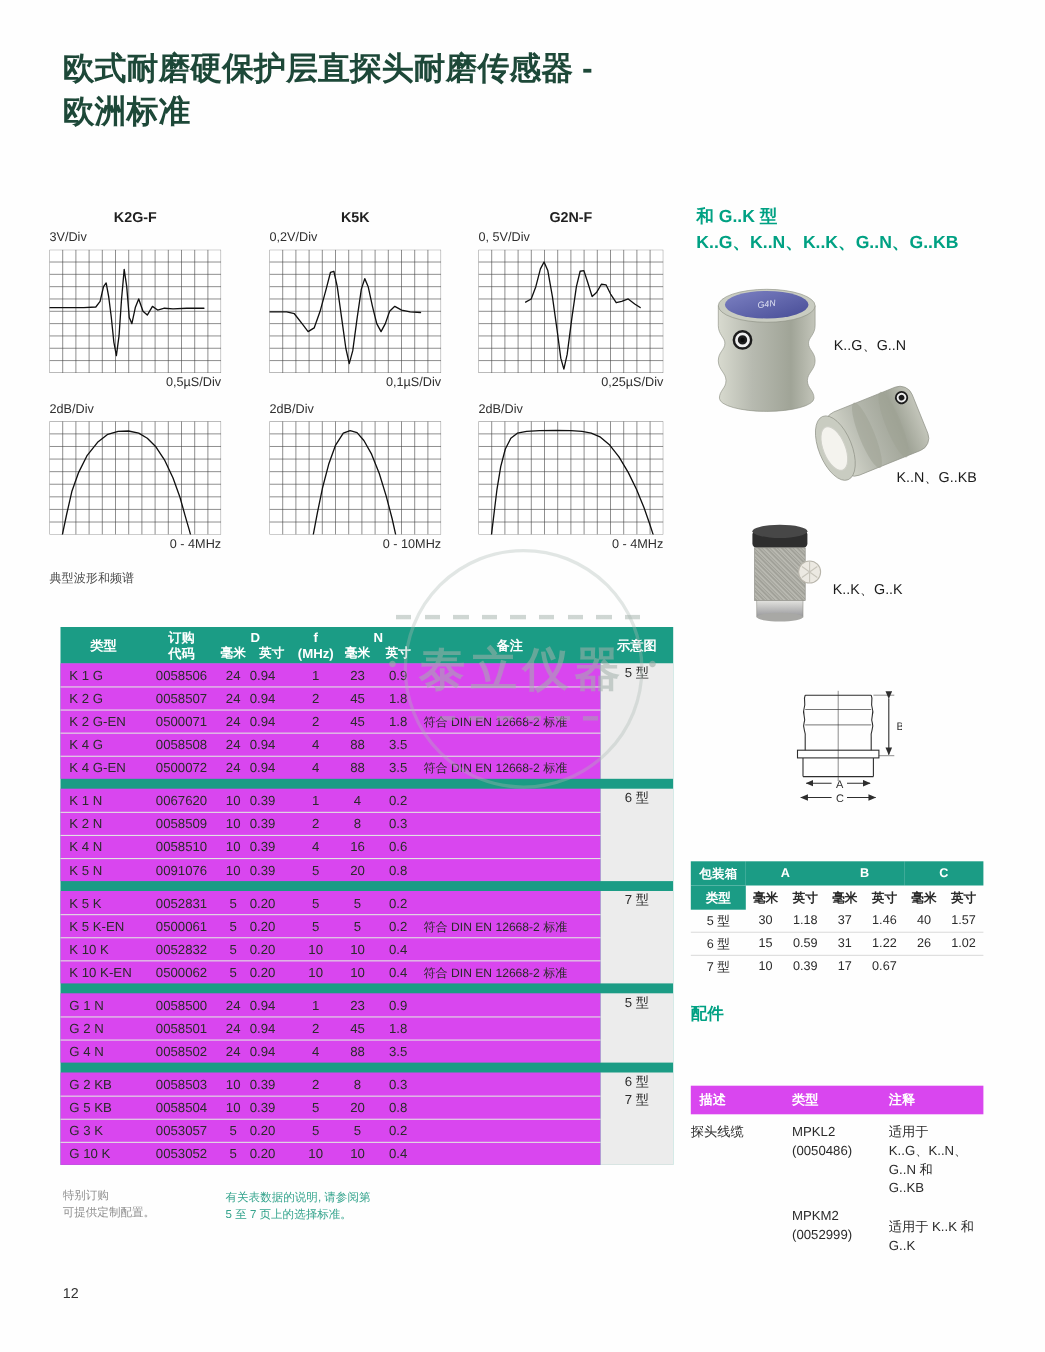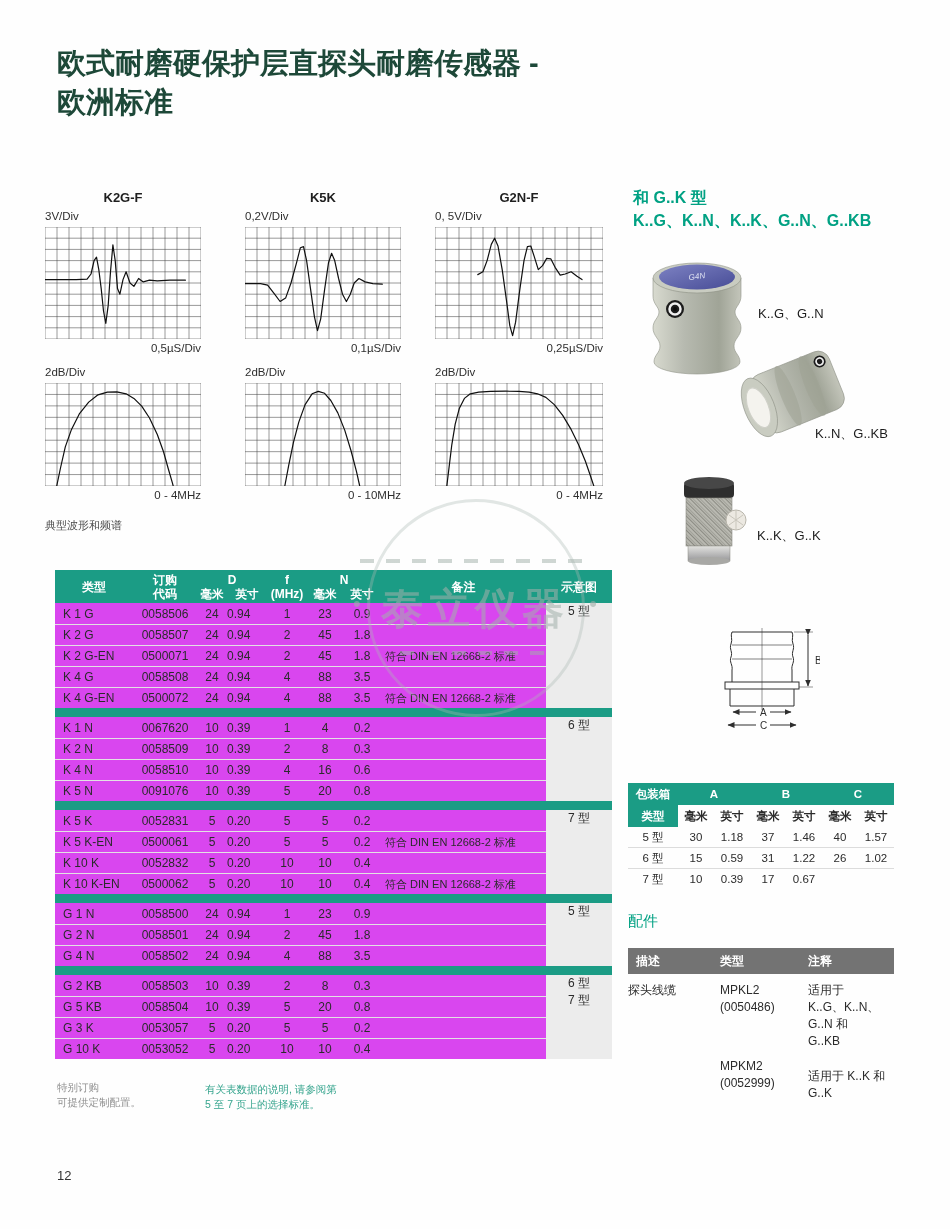--- a/index.html
+++ b/index.html
@@ -66,23 +66,23 @@
   .pbody{height:20px;border-top:1px solid #dcdcdc;}
   .pbody:first-of-type{border-top:none;}
   .pl{width:50px;text-align:center;box-sizing:border-box;}
   .teal{background:#1b9c85;color:#fff;font-weight:bold;height:100%;display:flex;align-items:center;justify-content:center;}
   .pg{width:72px;text-align:center;}
   .pu{width:36px;text-align:center;}
   .phead2 .pu{font-weight:bold;color:#2b2b2b;}
   .pbody .pl{color:#2b2b2b;}
 
   
-  .acc-title{position:absolute;left:628px;top:912px;font-size:15px;font-weight:normal;color:#00a183;}
+  .acc-title{position:absolute;left:628px;top:912px;font-size:15px;font-weight:bold;color:#00a183;}
   .atable{position:absolute;left:628px;top:948px;width:266px;font-size:12px;}
-  .ahead{display:flex;height:26px;background:#737373;color:#fff;font-weight:bold;align-items:center;}
+  .ahead{display:flex;height:26px;background:#d946ef;color:#fff;font-weight:bold;align-items:center;margin-top:39px;}
   .ahead .a1{width:92px;padding-left:8px;box-sizing:border-box;}
   .ahead .a2{width:88px;}
   .ahead .a3{flex:1;}
   .abody{display:flex;padding-top:8px;line-height:17px;}
   .abody .a1{width:92px;}
   .abody .a2{width:88px;}
   .abody .a3{flex:1;}
   .acc-gap{height:10px;}
 
   

